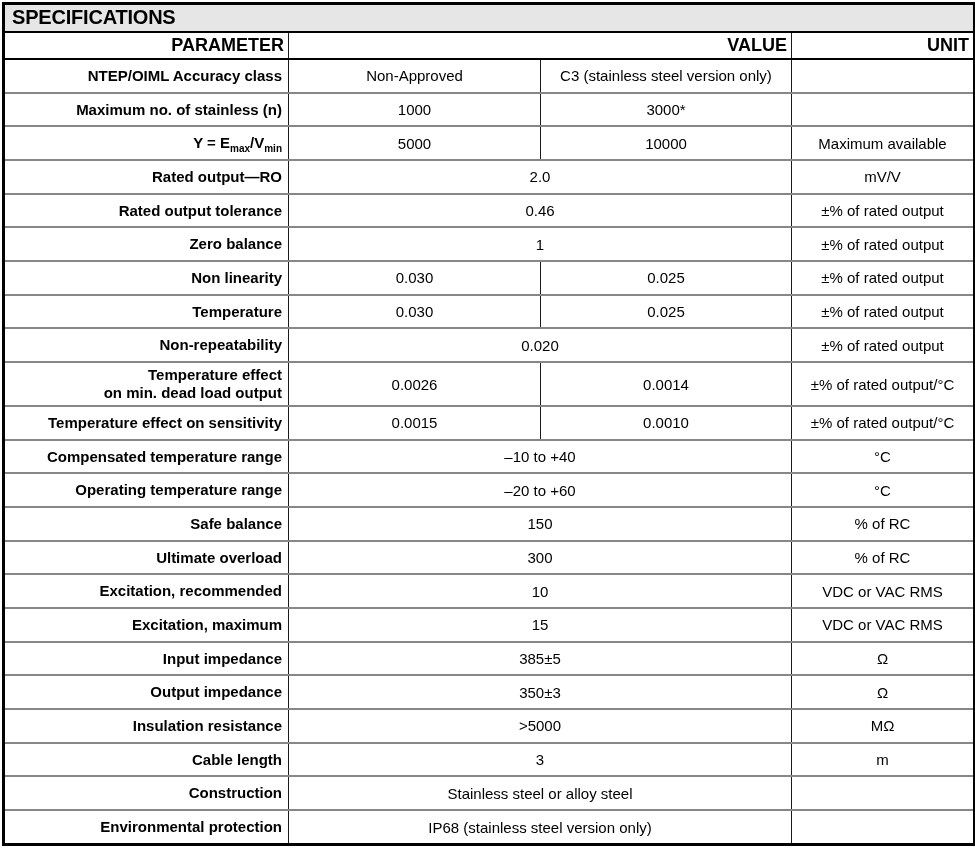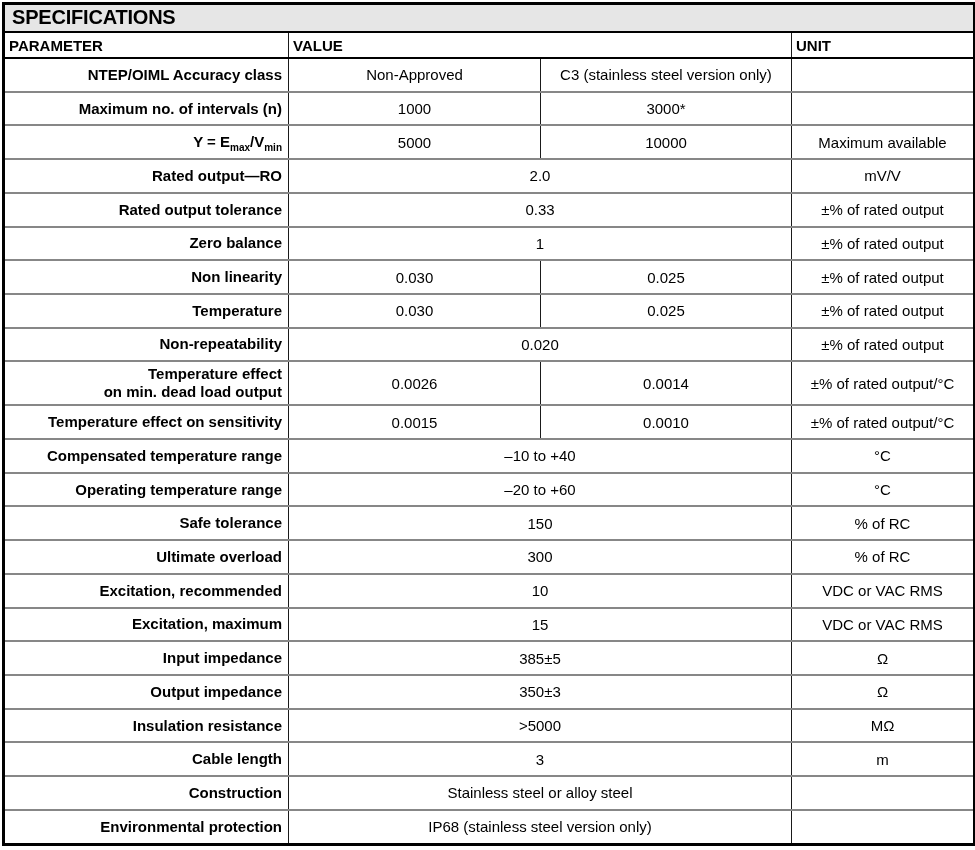--- a/index.html
+++ b/index.html
@@ -32,21 +32,21 @@
     border-bottom:2px solid var(--border-black);
     font-size:20px;font-weight:bold;
     text-align:left;padding:1px 8px 2px 7px;
     letter-spacing:-0.2px;
     margin-top:44px;
   }
   tr.header-row th{
     height:26px;
     border:1px solid var(--border-dark);
     border-bottom:2px solid var(--border-black);
-    font-size:15px;font-weight:bold;text-align:left;
+    font-size:18px;font-weight:bold;text-align:right;
     padding:2px 4px;
   }
   tbody td{
     border-left:1px solid var(--border-dark);
     border-right:1px solid var(--border-dark);
     border-top:2px solid var(--border-gray);
     border-bottom:2px solid var(--border-gray);
     font-size:15px;
     padding:2px 6px;
     overflow:hidden;white-space:nowrap;
@@ -81,39 +81,39 @@
     </tr>
   </thead>
   <tbody id="spec-rows">
       <tr>
         <td class="param"><span>NTEP/OIML Accuracy class</span></td>
         <td class="val">Non-Approved</td>
         <td class="val">C3 (stainless steel version only)</td>
         <td class="unit"></td>
       </tr>
       <tr>
-        <td class="param"><span>Maximum no. of intervals (n)</span></td>
+        <td class="param"><span>Maximum no. of stainless (n)</span></td>
         <td class="val">1000</td>
         <td class="val">3000*</td>
         <td class="unit"></td>
       </tr>
       <tr>
         <td class="param"><span>Y = E</span><sub>max</sub><span>/V</span><sub>min</sub></td>
         <td class="val">5000</td>
         <td class="val">10000</td>
         <td class="unit">Maximum available</td>
       </tr>
       <tr>
         <td class="param"><span>Rated output—RO</span></td>
         <td class="val" colspan="2">2.0</td>
         <td class="unit">mV/V</td>
       </tr>
       <tr>
         <td class="param"><span>Rated output tolerance</span></td>
-        <td class="val" colspan="2">0.33</td>
+        <td class="val" colspan="2">0.46</td>
         <td class="unit">±% of rated output</td>
       </tr>
       <tr>
         <td class="param"><span>Zero balance</span></td>
         <td class="val" colspan="2">1</td>
         <td class="unit">±% of rated output</td>
       </tr>
       <tr>
         <td class="param"><span>Non linearity</span></td>
         <td class="val">0.030</td>
@@ -147,21 +147,21 @@
         <td class="param"><span>Compensated temperature range</span></td>
         <td class="val" colspan="2">–10 to +40</td>
         <td class="unit">°C</td>
       </tr>
       <tr>
         <td class="param"><span>Operating temperature range</span></td>
         <td class="val" colspan="2">–20 to +60</td>
         <td class="unit">°C</td>
       </tr>
       <tr>
-        <td class="param"><span>Safe tolerance</span></td>
+        <td class="param"><span>Safe balance</span></td>
         <td class="val" colspan="2">150</td>
         <td class="unit">% of RC</td>
       </tr>
       <tr>
         <td class="param"><span>Ultimate overload</span></td>
         <td class="val" colspan="2">300</td>
         <td class="unit">% of RC</td>
       </tr>
       <tr>
         <td class="param"><span>Excitation, recommended</span></td>

